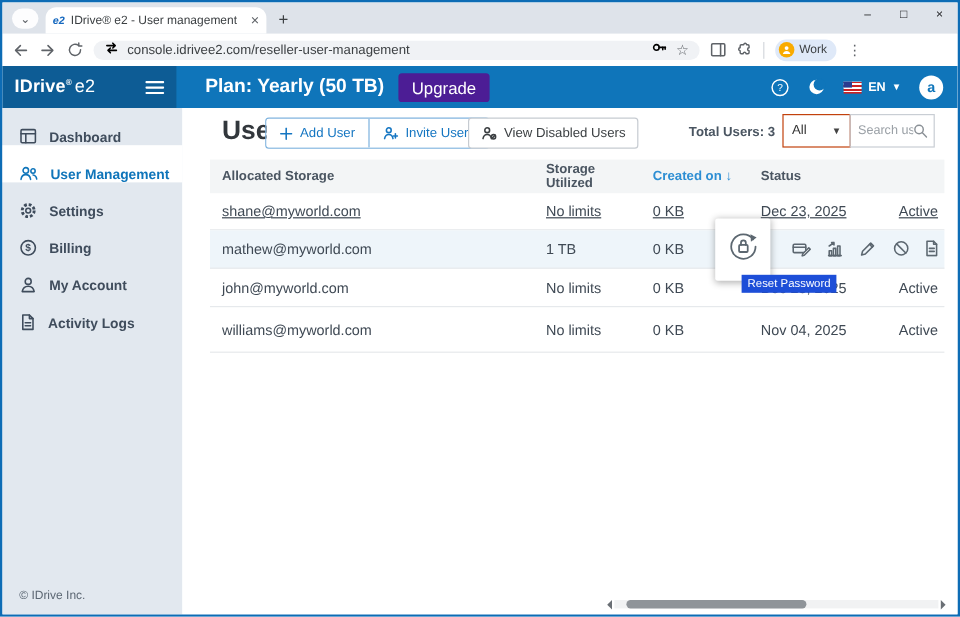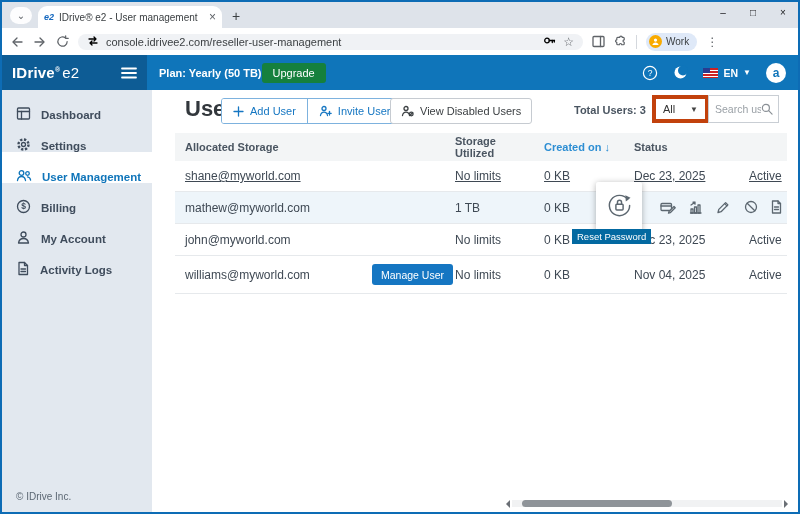--- a/index.html
+++ b/index.html
@@ -27,22 +27,22 @@
   .chip-label { font-size:10px; color:#3c4043; }
   .kebab { color:#5f6368; font-size:12px; cursor:pointer; }
 
   
   .appheader { height:35px; background:#0f75ba; display:flex; align-items:center; color:#fff; }
   .logosec { width:145px; height:35px; background:#0d5c95; display:flex; align-items:center; padding:0 10px; flex-shrink:0; }
   .logo { font-size:15px; font-weight:bold; letter-spacing:.2px; }
   .logo sup { font-size:7px; }
   .logo .prod { font-weight:normal; margin-left:2px; }
   .hamburger { margin-left:auto; cursor:pointer; display:flex; }
-  .plan { margin-left:12px; font-size:11px; font-weight:bold; }
-  .upgrade { background:#15803d; color:#fff; border:none; font-size:11px; padding:4px 11px; border-radius:3px; cursor:pointer; font-family:inherit; }
+  .plan { margin-left:24px; font-size:16px; font-weight:bold; }
+  .upgrade { margin-left:12px; background:#4c1d95; color:#fff; border:none; font-size:14px; padding:4px 11px; border-radius:3px; cursor:pointer; font-family:inherit; }
   .hdr-right { margin-left:auto; display:flex; align-items:center; gap:15px; padding-right:12px; }
   .hicon { display:flex; align-items:center; cursor:pointer; }
   .langsel { display:flex; align-items:center; gap:5px; cursor:pointer; }
   .flag { width:15px; height:10px; background:repeating-linear-gradient(#c22 0 1.5px,#fff 1.5px 3px); position:relative; }
   .flag::after { content:""; position:absolute; left:0; top:0; width:7px; height:5px; background:#2a3b8f; }
   .lang { font-size:10.5px; font-weight:bold; }
   .caret { font-size:8px; }
   .avatar { width:20px; height:20px; border-radius:50%; background:#fff; color:#0f75ba; font-weight:bold; font-size:12px; display:flex; align-items:center; justify-content:center; cursor:pointer; }
 
   
@@ -53,42 +53,42 @@
   .sb-item svg { flex-shrink:0; }
   .sb-footer { position:absolute; bottom:10px; left:14px; font-size:10px; color:#5c6773; }
 
   .main { position:relative; flex:1; background:#fff; overflow:hidden; }
   .pg-title { position:absolute; left:33px; top:6px; font-size:22px; font-weight:bold; color:#32373c; }
   .btngroup { position:absolute; left:69px; top:8px; height:26px; display:flex; border:1px solid #7db2de; border-radius:3px; overflow:hidden; }
   .btngroup .seg { display:flex; align-items:center; gap:6px; padding:0 11px; color:#1576c2; font-size:11px; cursor:pointer; background:#fff; }
   .btngroup .seg + .seg { border-left:1px solid #7db2de; }
   .btn-outline { position:absolute; left:238px; top:8px; height:26px; display:flex; align-items:center; gap:6px; padding:0 10px; border:1px solid #c6cbd1; border-radius:3px; color:#3c4043; font-size:11px; background:#fff; cursor:pointer; }
   .total { position:absolute; left:422px; top:14px; font-size:11px; font-weight:bold; color:#4a5561; }
-  .filterbox { position:absolute; left:500px; top:5px; width:57px; height:28px; border:4px solid #c2410c; display:flex; align-items:center; padding:0 7px; font-size:11px; color:#333; cursor:pointer; }
+  .filterbox { position:absolute; left:500px; top:5px; width:57px; height:28px; border:1px solid #c2410c; display:flex; align-items:center; padding:0 7px; font-size:11px; color:#333; cursor:pointer; }
   .filterbox .caret2 { margin-left:auto; font-size:8px; color:#444; }
   .searchbox { position:absolute; left:556px; top:5px; width:71px; height:28px; border:1px solid #c9ced4; display:flex; align-items:center; padding:0 6px; }
   .searchbox input { border:none; outline:none; width:46px; font-size:10.5px; color:#333; font-family:inherit; background:transparent; }
   .searchbox input::placeholder { color:#9aa0a6; }
 
   
   .tbl { position:absolute; left:23px; top:43px; width:612px; }
   .thead, .trow { display:grid; grid-template-columns:270px 89px 90px 115px 48px; align-items:center; }
   .thead { height:28px; background:#f3f5f6; font-size:11px; font-weight:bold; color:#4a5561; }
   .thead > div, .trow > div { padding-left:10px; }
   .th-created { color:#2d8ed3; cursor:pointer; }
   .trow { font-size:12px; color:#3f4954; border-bottom:1px solid #e6e9ec; position:relative; }
   .r1 { height:31px;text-decoration:underline; } .r2 { height:32px; background:#eef5fa; } .r3 { height:32px; } .r4 { height:38px; }
   .managebtn { position:absolute; left:197px; top:8px; height:21px; background:#1576c2; color:#fff; border:none; border-radius:3px; font-size:10.5px; padding:0 9px; cursor:pointer; font-family:inherit; }
   .rowicons { position:absolute; top:8px; color:#5c6770; }
   .rowicons.i-card { left:485px; } .rowicons.i-chart { left:513px; } .rowicons.i-pencil { left:541px; } .rowicons.i-disable { left:569px; } .rowicons.i-doc { left:595px; }
   .rowicons { cursor:pointer; }
 
   
   .hoversq { position:absolute; left:444px; top:92px; width:46px; height:52px; background:#fff; border-radius:2px; box-shadow:0 1px 6px rgba(0,0,0,.3); display:flex; justify-content:center; padding-top:10px; color:#5c6770; cursor:pointer; z-index:5; }
-  .tooltip { position:absolute; left:420px; top:139px; background:#0369a1; color:#fff; font-size:9.5px; padding:2px 5px; white-space:nowrap; z-index:6; }
+  .tooltip { position:absolute; left:466px; top:139px; background:#1d4ed8; color:#fff; font-size:9.5px; padding:2px 5px; white-space:nowrap; z-index:6; }
 
   
   .hscroll { position:absolute; left:350px; top:409px; width:290px; height:9px; display:flex; align-items:center; }
   .hs-arrow { width:0; height:0; border:4px solid transparent; }
   .hs-arrow.left { border-right-color:#6a6f75; }
   .hs-arrow.right { border-left-color:#6a6f75; }
   .hs-track { flex:1; height:7px; background:#f1f2f3; position:relative; margin:0 2px; }
   .hs-thumb { position:absolute; left:10px; top:0; width:150px; height:7px; background:#8f9499; border-radius:4px; cursor:pointer; }
 
   svg.ic { stroke:currentColor; fill:none; stroke-width:1.3; stroke-linecap:round; stroke-linejoin:round; }
@@ -211,35 +211,35 @@
 
     <aside class="sidebar">
       <div class="sb-item">
         <svg class="ic" width="15" height="15" viewBox="0 0 15 15">
             <rect x="1.5" y="2" width="12" height="11" rx="1"></rect>
             <line x1="1.5" y1="5.5" x2="13.5" y2="5.5"></line>
             <line x1="5.5" y1="5.5" x2="5.5" y2="13"></line>
           </svg>
         <span>Dashboard</span>
       </div>
-      <div class="sb-item">
-        <svg width="15" height="15" viewBox="0 0 15 15">
-            <circle cx="7.5" cy="7.5" r="5" fill="none" stroke="currentColor" stroke-width="2.4" stroke-dasharray="2.3 1.6"></circle>
-            <circle cx="7.5" cy="7.5" r="2" fill="none" stroke="currentColor" stroke-width="1.3"></circle>
-          </svg>
-        <span>Settings</span>
-      </div>
       <div class="sb-item active">
         <svg class="ic" width="16" height="15" viewBox="0 0 16 15">
             <circle cx="5.5" cy="5" r="2.3"></circle>
             <path d="M1.5 12.5c.4-2.6 2-4 4-4s3.6 1.4 4 4"></path>
             <circle cx="11.5" cy="5.5" r="1.8"></circle>
             <path d="M11.5 8.8c1.7.2 2.8 1.4 3.1 3.4"></path>
           </svg>
         <span>User Management</span>
+      </div>
+      <div class="sb-item">
+        <svg width="15" height="15" viewBox="0 0 15 15">
+            <circle cx="7.5" cy="7.5" r="5" fill="none" stroke="currentColor" stroke-width="2.4" stroke-dasharray="2.3 1.6"></circle>
+            <circle cx="7.5" cy="7.5" r="2" fill="none" stroke="currentColor" stroke-width="1.3"></circle>
+          </svg>
+        <span>Settings</span>
       </div>
       <div class="sb-item">
         <svg width="15" height="15" viewBox="0 0 15 15">
             <circle cx="7.5" cy="7.5" r="6" fill="none" stroke="currentColor" stroke-width="1.3"></circle>
             <text x="7.5" y="10.4" text-anchor="middle" fill="currentColor" font-size="8.5" font-weight="bold" font-family="Liberation Sans, sans-serif">$</text>
           </svg>
         <span>Billing</span>
       </div>
       <div class="sb-item">
         <svg class="ic" width="15" height="15" viewBox="0 0 15 15">
@@ -366,21 +366,20 @@
           <div>Dec 23, 2025</div>
           <div>Active</div>
         </div>
 
         <div class="trow r4">
           <div>williams@myworld.com</div>
           <div>No limits</div>
           <div>0 KB</div>
           <div>Nov 04, 2025</div>
           <div>Active</div>
-          <button class="managebtn">Manage User</button>
         </div>
       </div>
 
       <div class="hoversq">
         <svg class="ic" width="27" height="27" viewBox="0 0 24 24">
             <path d="M19.2 6.6A9 9 0 1 0 21 12"></path>
             <polygon points="17.2,2.8 21.8,5.2 17.6,8.4" fill="currentColor" stroke="none"></polygon>
             <rect x="8.8" y="10.8" width="6.4" height="5.2" rx="0.8"></rect>
             <path d="M10.2 10.8V9.2a1.8 1.8 0 0 1 3.6 0v1.6"></path>
           </svg>

